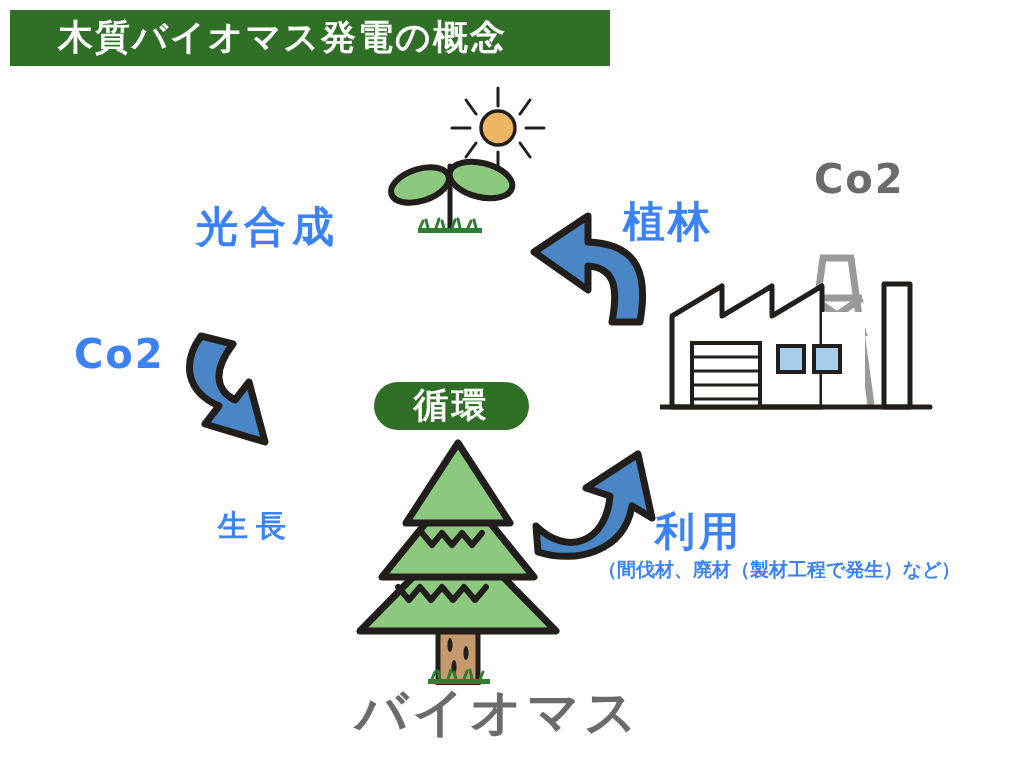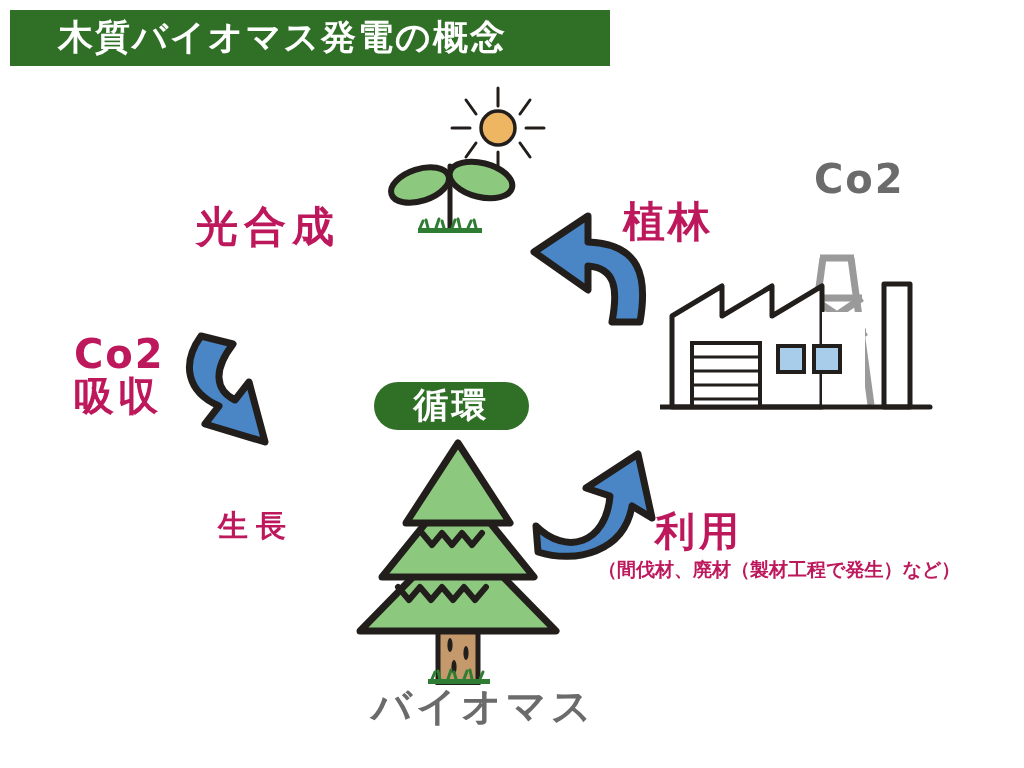--- a/index.html
+++ b/index.html
@@ -25,34 +25,34 @@
     font-weight:bold;
     letter-spacing:2px;
     margin-left:48px;
     white-space:nowrap;
     line-height:1;
     transform:translateY(-1px);
   }
 
   
   .lbl{position:absolute;white-space:nowrap;line-height:1.05;}
-  .lbl.green{color:#be185d;font-weight:bold;}
+  .lbl.green{color:#3b82f6;font-weight:bold;}
   .lbl.gray{color:#6B6B6B;font-weight:bold;}
 
   .l-kougousei{left:196px;top:205px;font-size:42px;letter-spacing:6px;}
   .l-shokurin{left:623px;top:200px;font-size:42px;letter-spacing:3px;}
   .l-co2abs{left:74px;top:333px;font-size:40px;letter-spacing:2px;text-align:left;}
   .l-co2abs .line2{letter-spacing:4px;}
   .l-seichou{left:218px;top:510px;font-size:30px;letter-spacing:8px;}
   .l-co2emit{left:814px;top:158px;font-size:40px;letter-spacing:2px;text-align:center;}
   .l-co2emit .line2{letter-spacing:4px;}
   .l-riyou{left:655px;top:510px;font-size:40px;letter-spacing:4px;}
   .l-riyou-sub{left:598px;top:560px;font-size:19px;letter-spacing:0px;font-weight:bold;}
   .l-hatsudensho{left:726px;top:420px;font-size:42px;letter-spacing:4px;}
-  .l-biomass{left:371px;top:685px;font-size:40px;letter-spacing:4px;text-align:right;}
+  .l-biomass{left:355px;top:685px;font-size:52px;letter-spacing:4px;text-align:right;}
 
   
   .chip{
     position:absolute;left:374px;top:382px;
     width:155px;height:48px;
     background:#2F7026;
     display:flex;align-items:center;justify-content:center;border-radius:24px;
   }
   .chip span{
     color:#fff;font-size:35px;font-weight:bold;letter-spacing:3px;line-height:1;
@@ -205,21 +205,20 @@
   </div>
 
   <div class="lbl green l-kougousei">光合成</div>
 
   <div class="lbl green l-shokurin">植林</div>
 
   <div class="lbl green l-seichou">生長</div>
 
   <div class="lbl green l-co2abs">
     <div>Co2</div>
-    <div class="line2">吸収</div>
   </div>
 
   <div class="lbl gray l-co2emit">
     <div>Co2</div>
   </div>
 
   <div class="lbl green l-riyou">利用</div>
 
   <div class="lbl green l-riyou-sub">（間伐材、廃材（製材工程で発生）など）</div>
 

